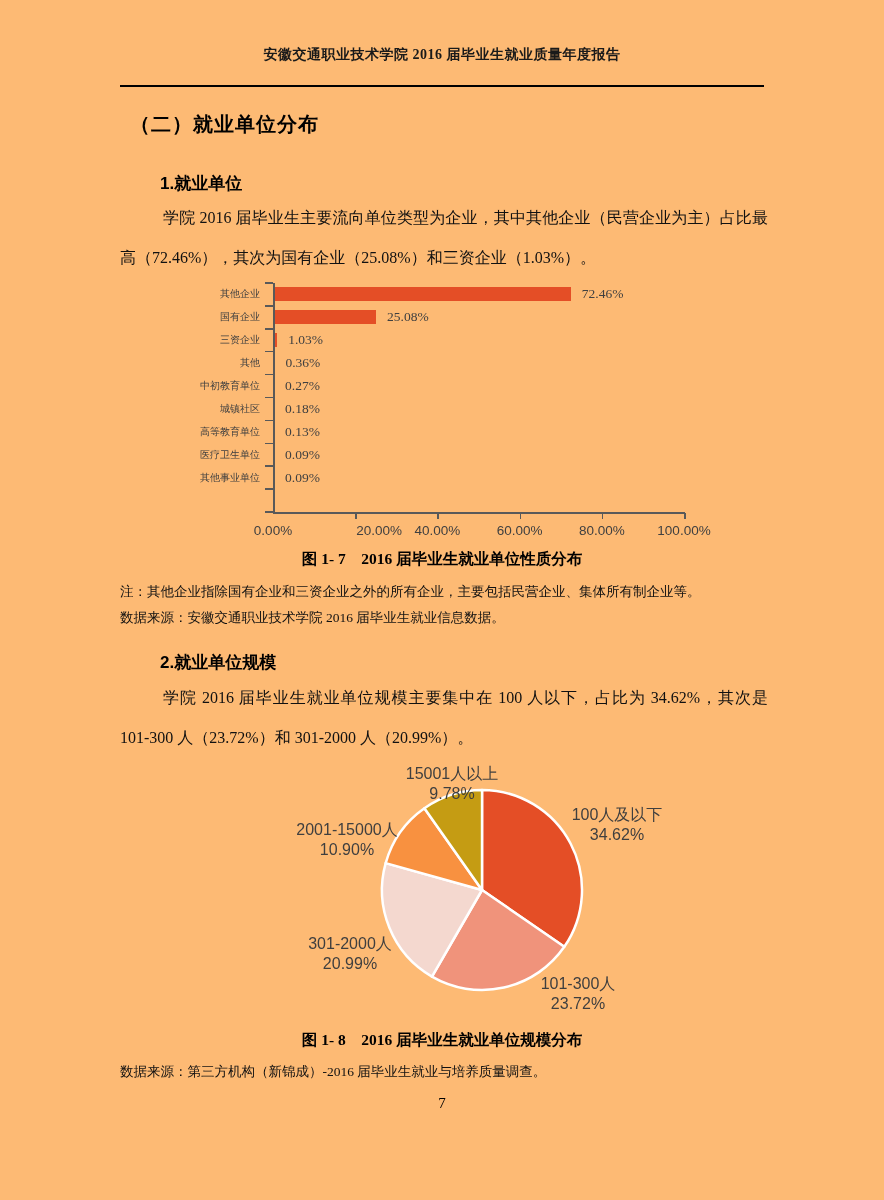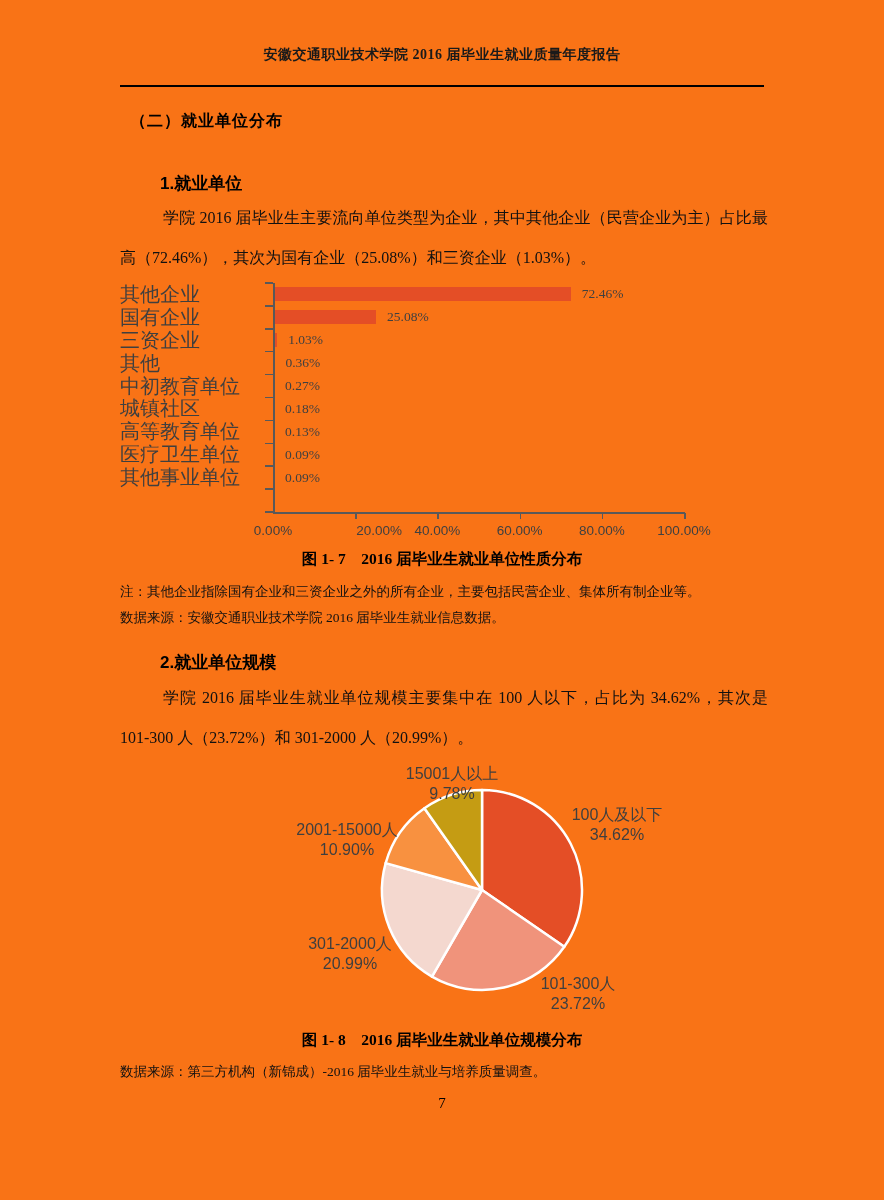--- a/index.html
+++ b/index.html
@@ -1,34 +1,34 @@
 <!DOCTYPE html>
 <html><head>
 <meta charset="utf-8">
 <style>
   html,body{margin:0;padding:0;background:#e8e8e8;}
   .page{
-    position:relative; width:884px; height:1200px; background:#f97316;
+    position:relative; width:884px; height:1200px; background:#fdba74;
     margin:0 auto; overflow:hidden;
     font-family:"Liberation Serif","DejaVu Serif",serif; color:#1a1a1a;
   }
   
   .header-title{
     position:absolute; top:46px; left:0; width:884px; text-align:center;
     font-size:14px; font-weight:600; letter-spacing:0.5px;
   }
   .header-rule{
     position:absolute; top:85px; left:120px; width:644px; height:2px;
     background:#000;
   }
   
   .section-heading{
     position:absolute; top:111px; left:130px;
     font-family:"Liberation Sans","DejaVu Sans",sans-serif;
-    font-size:16px; font-weight:bold; color:#000; letter-spacing:1px;
+    font-size:20px; font-weight:bold; color:#000; letter-spacing:1px;
   }
   .sub-heading{
     position:absolute; left:160px;
     font-family:"Liberation Sans","DejaVu Sans",sans-serif;
     font-size:17px; font-weight:bold; color:#000;
   }
   .sub1{top:172px;} .sub2{top:651px;}
   .body-para{
     position:absolute; left:120px; width:648px;
     font-size:16px; line-height:40px; text-align:justify;
@@ -50,21 +50,21 @@
     font-size:15px; color:#000;
   }
   
   .bar-chart{
     position:absolute; top:283px; left:120px; width:660px; height:262px;
     font-family:"Liberation Sans","DejaVu Sans",sans-serif; color:#3f3f3f;
   }
   .bar-rows{position:absolute; top:0; left:0;}
   .bar-row{display:flex; align-items:center; height:22.9px;}
   .bar-cat{
-    width:140px; text-align:left; font-size:20px; color:#3f3f3f;
+    width:140px; text-align:right; font-size:10px; color:#3f3f3f;
     white-space:nowrap; flex:none;
   }
   .bar-track{
     width:411px; margin-left:13px; display:flex; align-items:center; flex:none;font-family:Liberation Serif, serif;
   }
   .bar{height:14px; flex:none;}
   .bar-val{font-size:13.5px; color:#404040; margin-left:11px; white-space:nowrap;}
   .y-axis{position:absolute; left:153px; top:0; width:1.5px; height:229px; background:#595959;}
   .x-axis{position:absolute; left:153px; top:229px; width:412px; height:1.5px; background:#595959;}
   .ytick{position:absolute; left:145px; width:8px; height:1.5px; background:#595959;}

